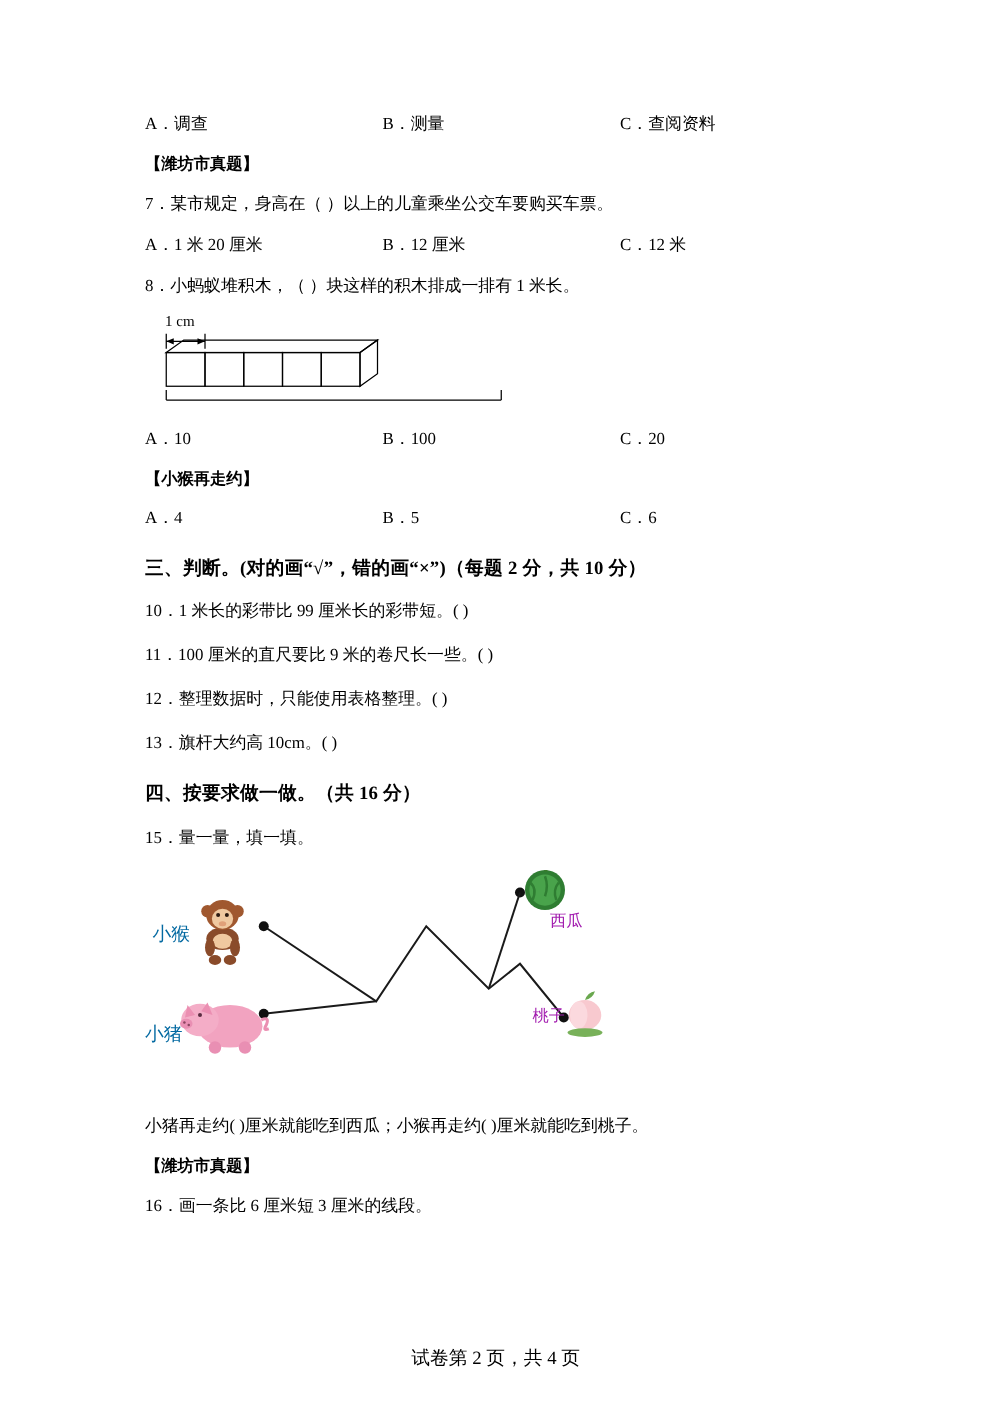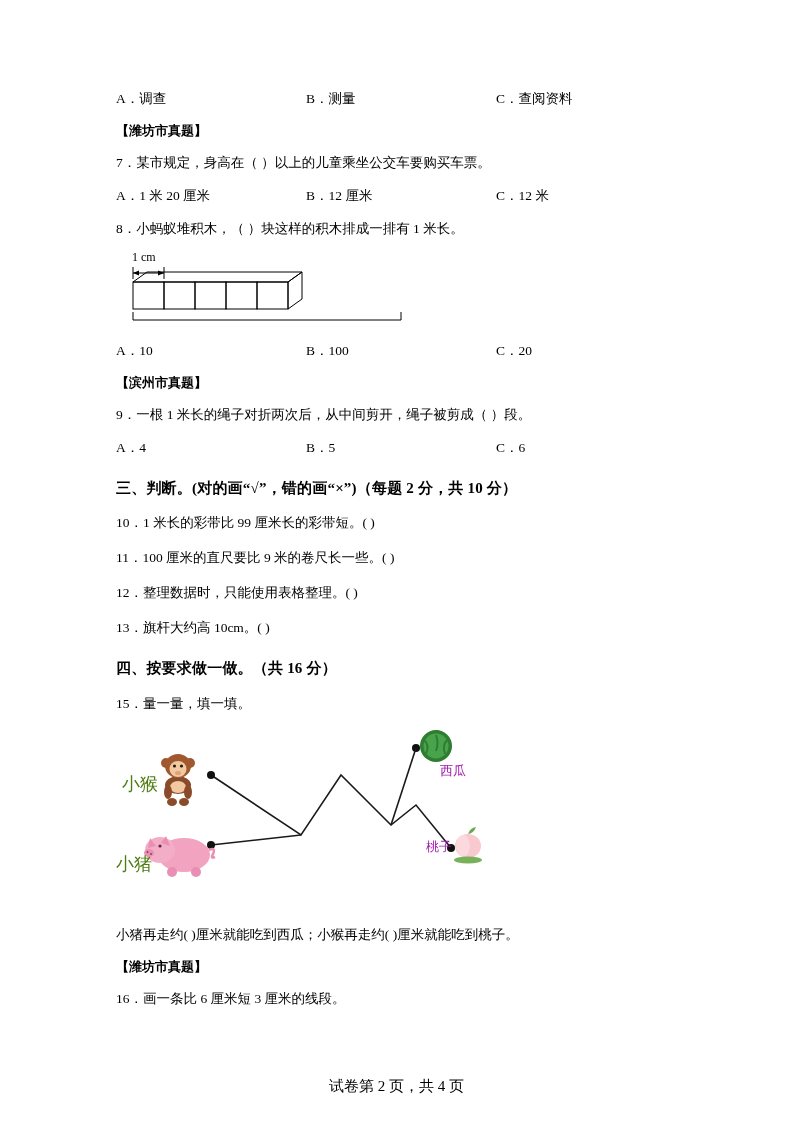--- a/index.html
+++ b/index.html
@@ -72,22 +72,22 @@
 
   
   .animal-box {
     position: relative;
     height: 190px;
     margin: 16px 0 4px 0;
   }
   .animal-svg { position: absolute; left: 0; top: 0; }
   .label-txt {
     position: absolute;
-    font-size: 18px;
-    color: #4d7c0f;
+    font-size: 15px;
+    color: #0369a1;
   }
   .label-black {
     position: absolute;
     font-size: 13px;
     color: #a21caf;
   }
   .footer {
     position: absolute;
     left: 0;
     right: 0;
@@ -149,23 +149,22 @@
       </svg>
       <span style="position:absolute; left:16px; top:-4px; font-size:12px;">1 cm</span>
     </div>
 
     <div class="opts">
       <span class="opt-a">A．10</span>
       <span class="opt-b">B．100</span>
       <span class="opt-c">C．20</span>
     </div>
 
-    <div class="tag">【滨州市真题】</div>
-
-    <div class="line">9．一根 1 米长的绳子对折两次后，从中间剪开，绳子被剪成（    ）段。</div>
+    <div class="tag">【小猴再走约】</div>
+
 
     <div class="opts">
       <span class="opt-a">A．4</span>
       <span class="opt-b">B．5</span>
       <span class="opt-c">C．6</span>
     </div>
 
     <div class="section-title">三、判断。(对的画“√”，错的画“×”)（每题 2 分，共 10 分）</div>
 
     <div class="tf-line">10．1 米长的彩带比 99 厘米长的彩带短。(            )</div>

